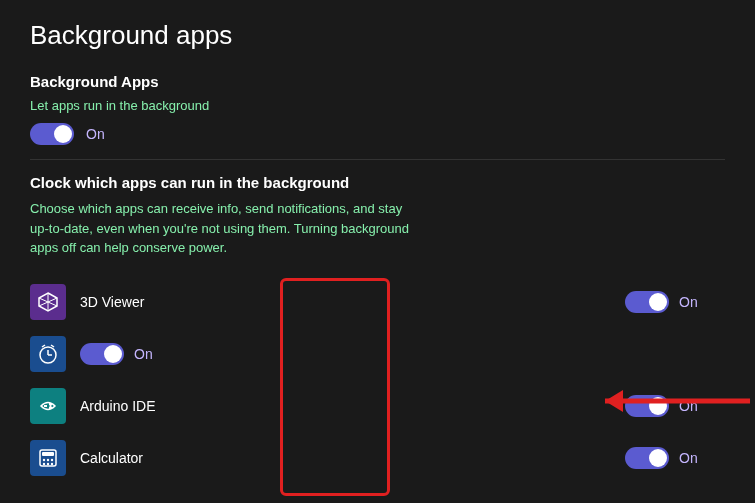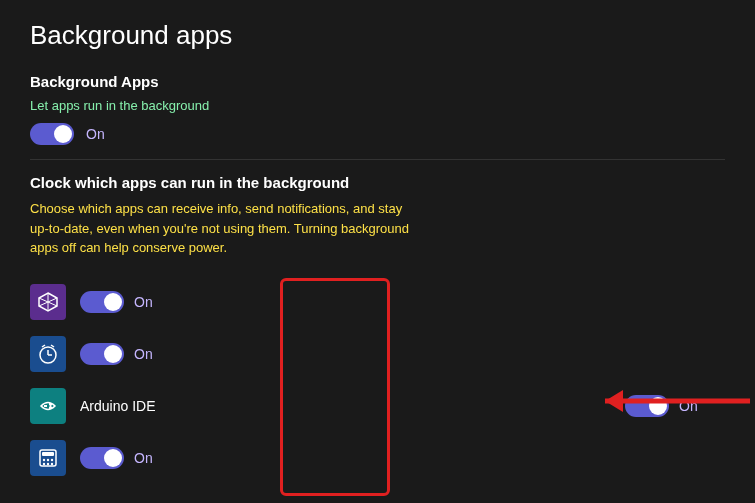--- a/index.html
+++ b/index.html
@@ -67,21 +67,21 @@
     }
 
     .divider {
       border: none;
       border-top: 1px solid #333;
       margin: 14px 0;
     }
 
     .choose-section-desc {
       font-size: 13px;
-      color: #fde047;
+      color: #86efac;
       margin-bottom: 18px;
       max-width: 380px;
       line-height: 1.5;
     }
 
     .app-list {
       display: flex;
       flex-direction: column;
       gap: 0px;
     }
@@ -161,20 +161,21 @@
 
     <div class="app-row">
       <div class="app-icon icon-3d">
         <svg width="22" height="22" viewBox="0 0 22 22" fill="none" xmlns="http://www.w3.org/2000/svg">
           <polygon points="11,2 20,7 20,15 11,20 2,15 2,7" stroke="white" stroke-width="1.5" fill="none"></polygon>
           <line x1="11" y1="2" x2="11" y2="20" stroke="white" stroke-width="1"></line>
           <line x1="2" y1="7" x2="20" y2="15" stroke="white" stroke-width="1"></line>
           <line x1="20" y1="7" x2="2" y2="15" stroke="white" stroke-width="1"></line>
         </svg>
       </div>
+      <span class="app-name">3D Viewer</span>
       <div class="app-toggle-area">
         <div class="toggle">
           <div class="knob"></div>
         </div>
         <span class="toggle-label">On</span>
       </div>
     </div>
 
     <div class="app-row">
       <div class="app-icon icon-alarms">
@@ -219,20 +220,21 @@
           <rect x="3" y="3" width="16" height="16" rx="2" stroke="white" stroke-width="1.5" fill="none"></rect>
           <rect x="5" y="5" width="12" height="4" rx="1" fill="white"></rect>
           <circle cx="7" cy="13" r="1.2" fill="white"></circle>
           <circle cx="11" cy="13" r="1.2" fill="white"></circle>
           <circle cx="15" cy="13" r="1.2" fill="white"></circle>
           <circle cx="7" cy="17" r="1.2" fill="white"></circle>
           <circle cx="11" cy="17" r="1.2" fill="white"></circle>
           <circle cx="15" cy="17" r="1.2" fill="white"></circle>
         </svg>
       </div>
+      <span class="app-name">Calculator</span>
       <div class="app-toggle-area">
         <div class="toggle">
           <div class="knob"></div>
         </div>
         <span class="toggle-label">On</span>
       </div>
     </div>
 
   </div>
 

